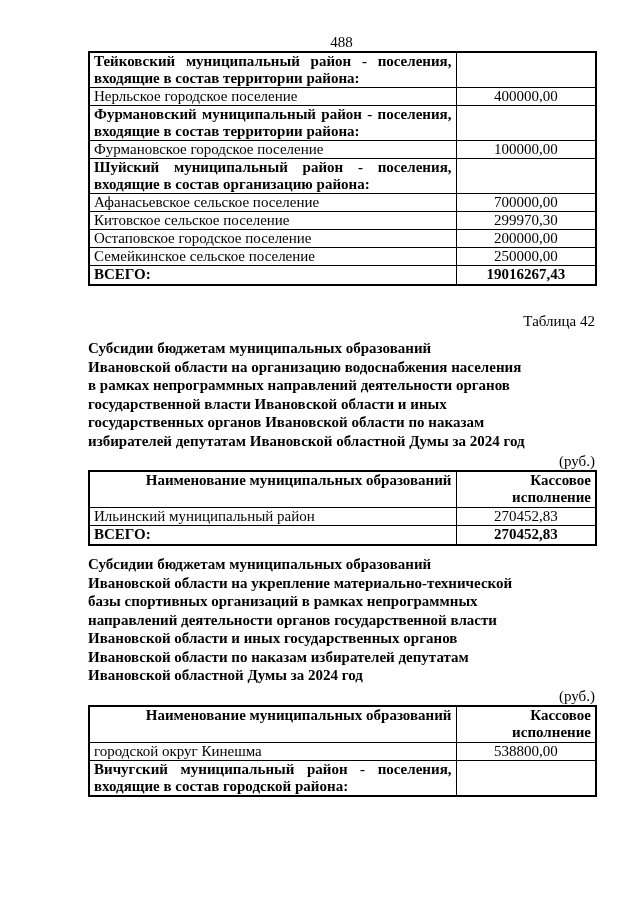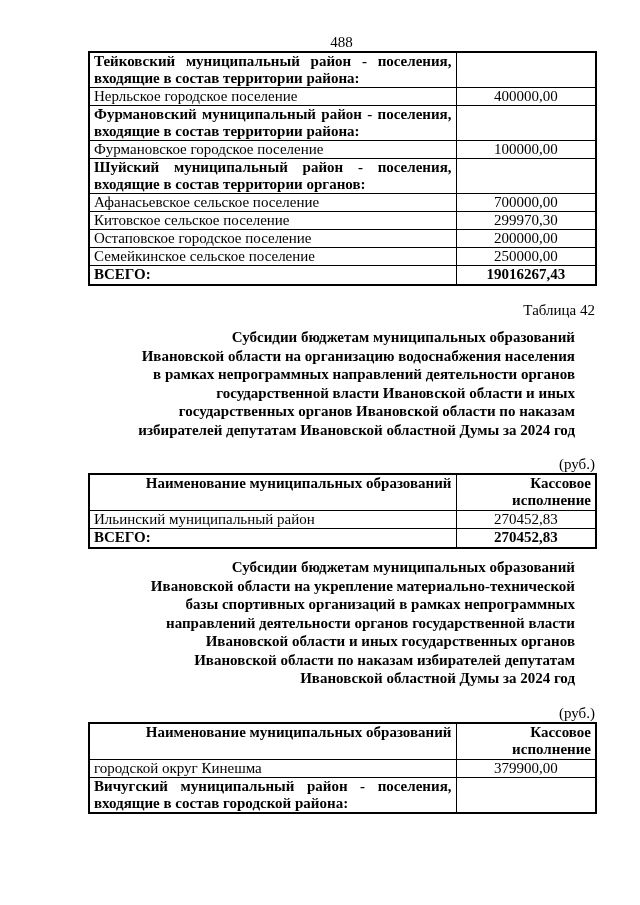--- a/index.html
+++ b/index.html
@@ -45,35 +45,35 @@
     height: 35px;
     font-weight: bold;
     text-align: right;
     vertical-align: top;
   }
   th.th-name { padding: 0 4px; }
   th.th-val  { padding: 0 18px 0 10px; }
   .caption {
     text-align: right;
     line-height: 17px;
-    margin-top: 16px;
+    margin-top: 27px;
   }
   .caption.c43 { margin-top: 12px; }
   .doc-title {
-    text-align: right;
+    text-align: left;
     font-weight: bold;
     line-height: 18.5px;
     white-space: pre;
     margin-top: 9px;
     padding-right: 20px;
   }
   .unit {
     text-align: right;
     line-height: 17px;
-    margin-top: 17px;
+    margin-top: 3px;
   }
 </style>
 </head>
 <body>
 
 <div class="content">
 
   <div class="page-number">488</div>
 
   <table class="doc first">
@@ -92,21 +92,21 @@
       </tr>
       <tr class="r-section">
         <td class="c-name">Фурмановский муниципальный район - поселения, входящие в состав территории района:</td>
         <td class="c-val"></td>
       </tr>
       <tr class="r-plain">
         <td class="c-name">Фурмановское городское поселение</td>
         <td class="c-val">100000,00</td>
       </tr>
       <tr class="r-section">
-        <td class="c-name">Шуйский муниципальный район - поселения, входящие в состав территории органов:</td>
+        <td class="c-name">Шуйский муниципальный район - поселения, входящие в состав организацию района:</td>
         <td class="c-val"></td>
       </tr>
       <tr class="r-plain">
         <td class="c-name">Афанасьевское сельское поселение</td>
         <td class="c-val">700000,00</td>
       </tr>
       <tr class="r-plain">
         <td class="c-name">Китовское сельское поселение</td>
         <td class="c-val">299970,30</td>
       </tr>
@@ -169,21 +169,21 @@
         <col style="width:367px">
         <col style="width:140px">
       </colgroup>
     <tbody>
       <tr class="header-row">
         <th class="th-name">Наименование муниципальных образований</th>
         <th class="th-val">Кассовое исполнение</th>
       </tr>
       <tr class="r-plain">
         <td class="c-name">городской округ Кинешма</td>
-        <td class="c-val">379900,00</td>
+        <td class="c-val">538800,00</td>
       </tr>
       <tr class="r-section">
         <td class="c-name">Вичугский муниципальный район - поселения, входящие в состав городской района:</td>
         <td class="c-val"></td>
       </tr>
     </tbody>
   </table>
 
 </div>
 

